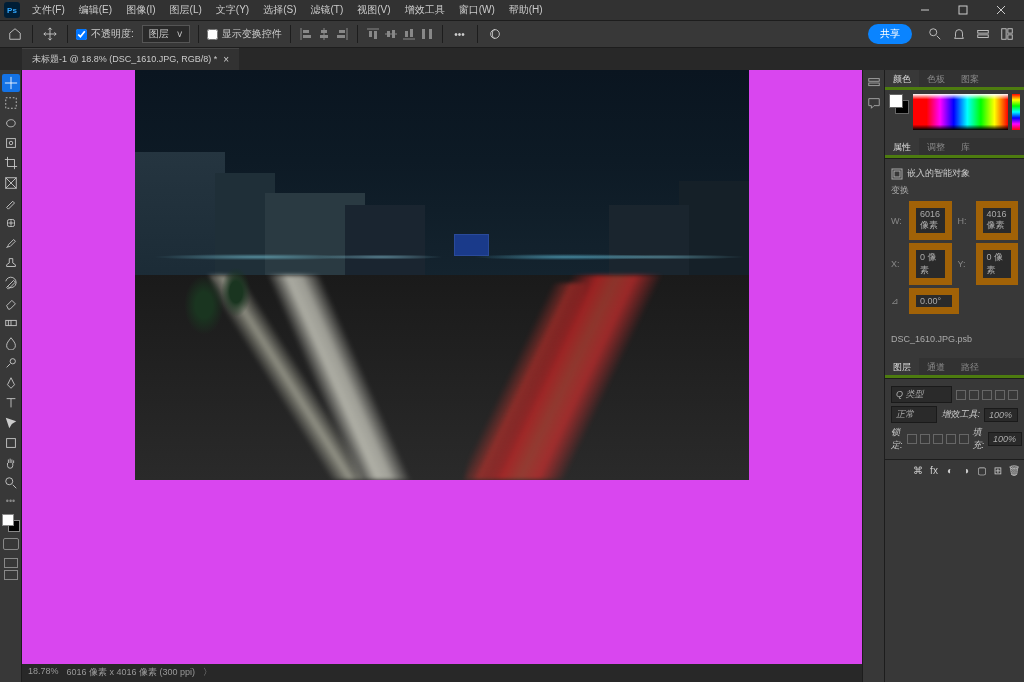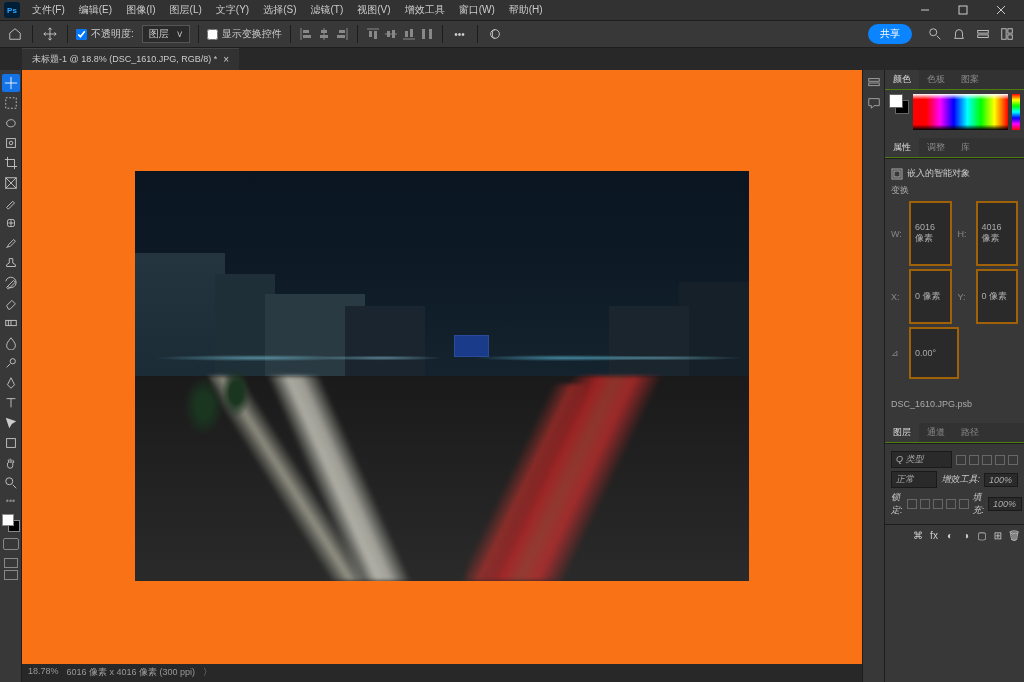--- a/index.html
+++ b/index.html
@@ -31,21 +31,21 @@
 .tool.active { background: #1473e6; }
 .tool svg { width: 14px; height: 14px; stroke: #ccc; fill: none; }
 .tool.active svg { stroke: #fff; }
 .color-swatch { width: 18px; height: 18px; margin-top: 6px; position: relative; }
 .cs-front { width: 12px; height: 12px; background: #fff; border: 1px solid #888; position: absolute; top: 0; left: 0; }
 .cs-back { width: 12px; height: 12px; background: #000; border: 1px solid #888; position: absolute; bottom: 0; right: 0; }
 .qmask { width: 16px; height: 12px; border: 1px solid #888; border-radius: 2px; margin-top: 4px; }
 .screenmode { display: flex; flex-direction: column; gap: 2px; margin-top: 6px; }
 .screenmode div { width: 14px; height: 10px; border: 1px solid #888; }
 
-.canvas-area { flex: 1; background: #f97316; display: flex; align-items: center; justify-content: center; position: relative; }
+.canvas-area { flex: 1; background: #d946ef; display: flex; align-items: flex-start; justify-content: center; position: relative; }
 .canvas { width: 614px; height: 410px; background: #000; position: relative; overflow: hidden; }
 .sky { position: absolute; top: 0; left: 0; right: 0; height: 55%; background: linear-gradient(180deg, #0a1520 0%, #0d1a25 40%, #152530 100%); }
 .building { position: absolute; background: #1a2530; }
 .bl1 { left: 0; bottom: 45%; width: 90px; height: 35%; background: linear-gradient(180deg, #253540, #1a2a35); }
 .bl2 { left: 80px; bottom: 45%; width: 60px; height: 30%; background: #1f2f38; }
 .bl3 { left: 130px; bottom: 45%; width: 100px; height: 25%; background: #2a3a42; }
 .bl4 { left: 210px; bottom: 45%; width: 80px; height: 22%; }
 .br1 { right: 0; bottom: 45%; width: 70px; height: 28%; background: #152028; }
 .br2 { right: 60px; bottom: 45%; width: 80px; height: 22%; background: #1a252e; }
 .road { position: absolute; bottom: 0; left: 0; right: 0; height: 50%; background: linear-gradient(180deg, #1a1a1a 0%, #2a2a2a 100%); }
@@ -57,33 +57,33 @@
 .lights-strip { position: absolute; top: 42%; width: 100%; height: 30px; background: radial-gradient(ellipse at 20% 50%, rgba(120,200,220,0.6), transparent 15%), radial-gradient(ellipse at 40% 50%, rgba(150,220,240,0.5), transparent 12%), radial-gradient(ellipse at 70% 50%, rgba(100,200,230,0.6), transparent 15%), radial-gradient(ellipse at 85% 50%, rgba(130,210,230,0.5), transparent 12%); }
 .billboard { position: absolute; top: 40%; left: 52%; width: 35px; height: 22px; background: #1a3a8a; border: 1px solid #2a4a9a; }
 .tree { position: absolute; width: 30px; height: 50px; background: radial-gradient(ellipse, #1a3520 30%, transparent 70%); }
 .tree1 { left: 14%; top: 48%; }
 .tree2 { left: 8%; top: 50%; width: 40px; height: 60px; }
 
 .statusbar { position: absolute; bottom: 0; left: 0; height: 18px; background: #282828; font-size: 9px; padding: 2px 6px; display: flex; gap: 8px; color: #999; width: 100%; }
 
 .dockstrip { width: 22px; background: #383838; border-left: 1px solid #1d1d1d; padding-top: 6px; display: flex; flex-direction: column; align-items: center; gap: 6px; }
 .panels { width: 140px; background: #383838; display: flex; flex-direction: column; border-left: 1px solid #1d1d1d; }
-.panel-tabs { height: 20px; display: flex; background: #323232; border-bottom: 1px solid #4d7c0f; }
+.panel-tabs { height: 20px; display: flex; background: #323232; border-bottom: 3px solid #4d7c0f; }
 .ptab { padding: 3px 8px; font-size: 9px; cursor: pointer; color: #888; }
 .ptab.active { background: #383838; color: #ddd; }
 .color-panel { height: 48px; padding: 4px; display: flex; gap: 4px; }
 .cp-swatch { width: 20px; height: 20px; position: relative; }
 .cp-front { width: 14px; height: 14px; background: #fff; border: 1px solid #666; position: absolute; }
 .cp-back { width: 14px; height: 14px; background: #000; border: 1px solid #666; position: absolute; right: 0; bottom: 0; }
 .cp-spectrum { flex: 1; height: 36px; background: linear-gradient(180deg, #fff 0%, transparent 15%, transparent 85%, #000 100%), linear-gradient(90deg, #ff0000, #ff0000, #ff00ff, #0000ff, #00ffff, #00ff00, #ffff00, #ff0000); }
 .cp-strip { width: 8px; height: 36px; background: linear-gradient(180deg, #ff0000, #ffff00, #00ff00, #00ffff, #0000ff, #ff00ff, #ff0000); }
 
 .props-panel { border-top: 1px solid #1d1d1d; padding: 4px 6px; font-size: 9px; }
 .prop-row { display: flex; gap: 6px; margin: 3px 0; align-items: center; }
-.prop-field { background: #2a2a2a; border: 2px solid #a16207; padding: 19px 4px; flex: 1; font-size: 9px; color: #aaa; }
+.prop-field { background: #2a2a2a; border: 7px solid #a16207; padding: 1px 4px; flex: 1; font-size: 9px; color: #aaa; }
 .prop-label { color: #888; width: 12px; }
 .prop-header { display: flex; align-items: center; gap: 4px; margin: 4px 0; }
 .prop-header svg { width: 12px; height: 12px; }
 
 .layers-panel { flex: 1; border-top: 1px solid #1d1d1d; display: flex; flex-direction: column; }
 .layers-controls { padding: 4px 6px; font-size: 9px; font-style: italic; }
 .lc-row { display: flex; gap: 4px; align-items: center; margin: 3px 0; }
 .lc-select { background: #2a2a2a; border: 1px solid #1a1a1a; padding: 1px 4px; font-size: 9px; color: #aaa; flex: 1; }
 .lc-icons { display: flex; gap: 3px; }
 .lc-icons span { width: 10px; height: 10px; border: 1px solid #666; }

